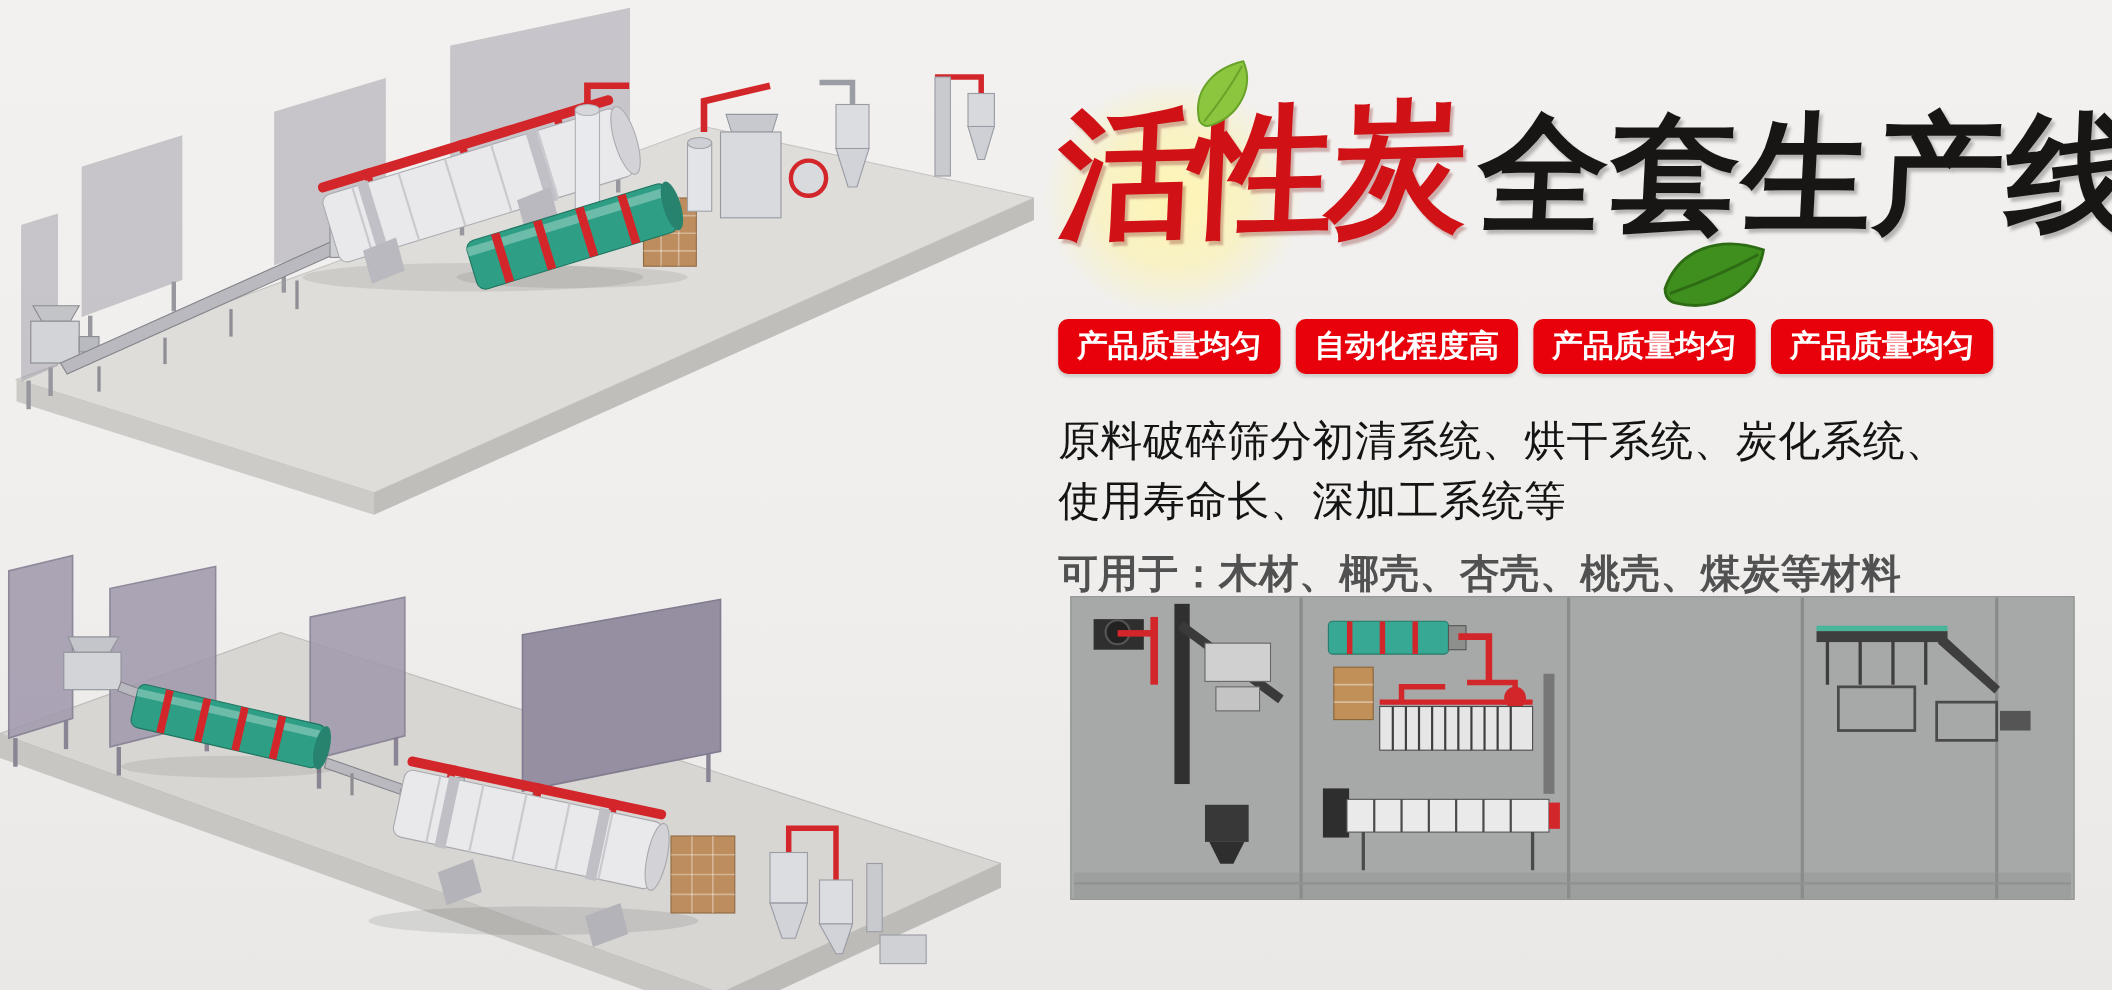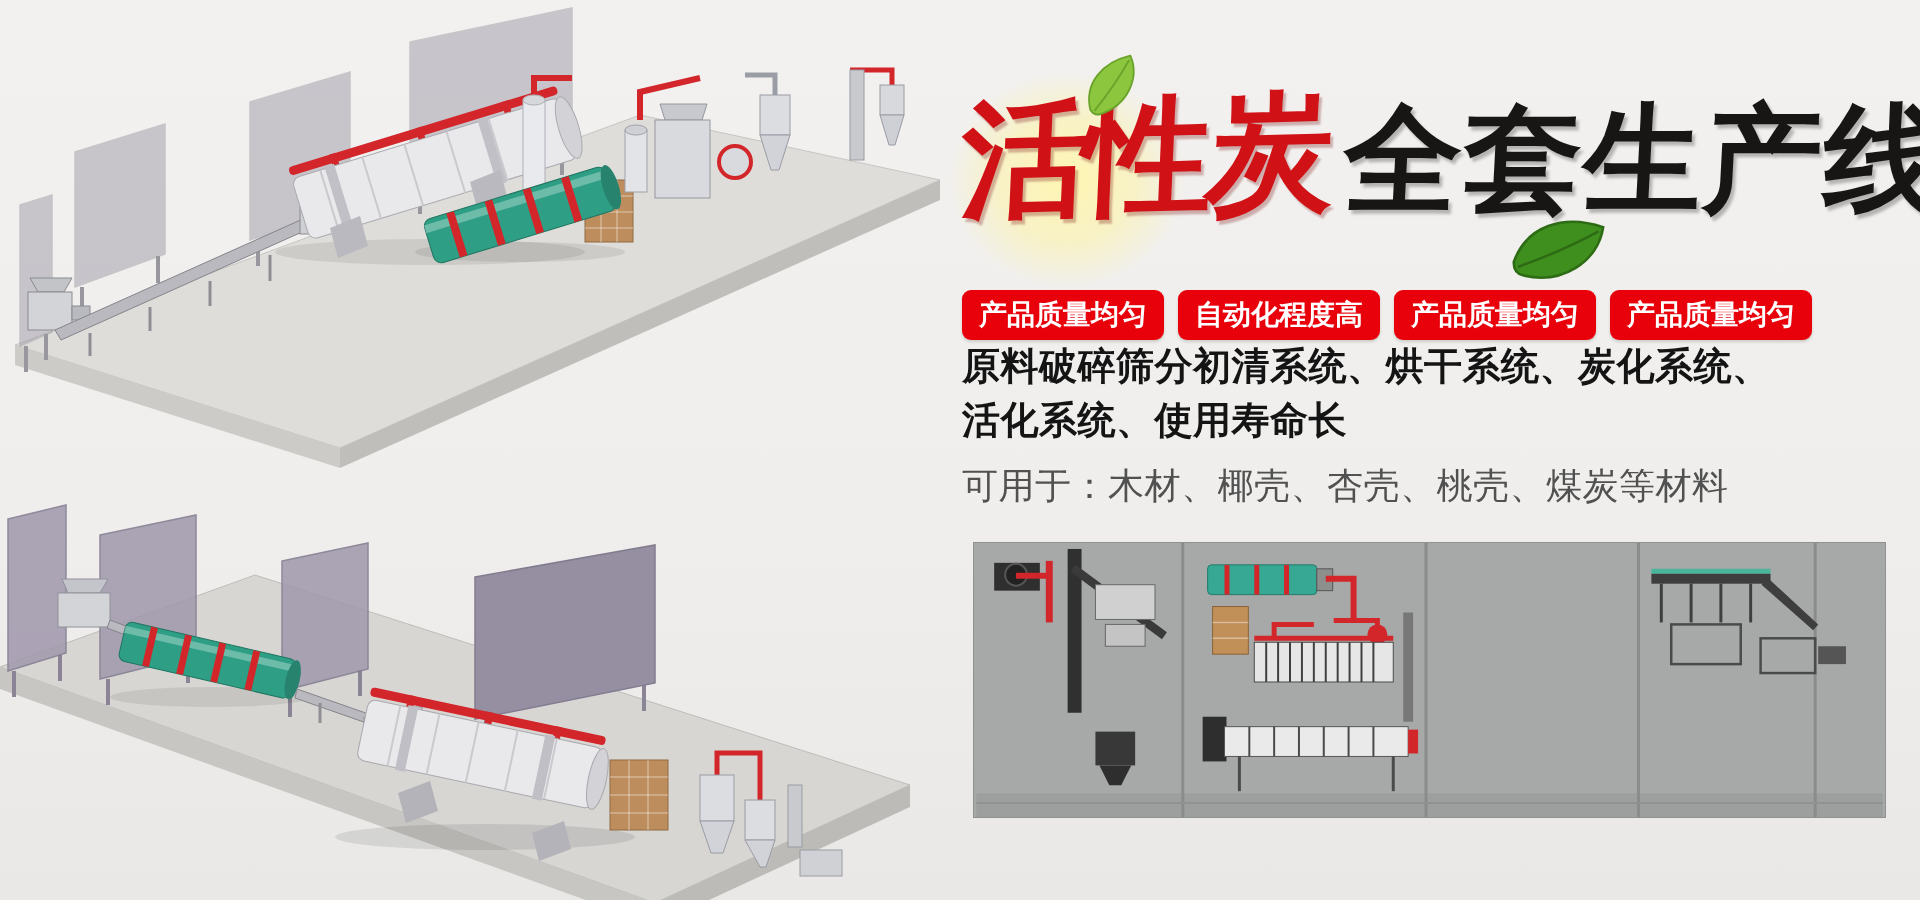--- a/index.html
+++ b/index.html
@@ -29,23 +29,23 @@
       transform:skewX(-3deg);text-shadow:3px 4px 3px rgba(0,0,0,.25);}
   .leaf{position:absolute;z-index:2;}
   .leaf-1{left:118px;top:-34px;width:64px;height:56px;transform:rotate(-18deg);}
   .leaf-2{left:548px;top:118px;width:96px;height:80px;transform:rotate(14deg);}
 
   .badges{display:flex;gap:14px;margin-top:26px;}
   .badge{background:var(--badge-red,#e8000b);color:#fff;font-size:28px;font-weight:700;
       line-height:1;padding:11px 17px;border-radius:9px;white-space:nowrap;
       box-shadow:0 2px 3px rgba(0,0,0,.15);}
 
-  .desc{font-size:38px;font-weight:700;color:var(--desc-text,#141414);
+  .desc{margin-top:36px;font-size:38px;font-weight:400;color:var(--desc-text,#141414);
       line-height:1.42;letter-spacing:.5px;}
-  .materials{margin-top:14px;font-size:36px;font-weight:400;color:var(--materials-text,#515151);
+  .materials{margin-top:14px;font-size:36px;font-weight:700;color:var(--materials-text,#515151);
       letter-spacing:.5px;}
 
   
   .inset{position:absolute;left:973px;top:542px;width:913px;height:276px;
       border:1px solid #8f928f;background:var(--inset-bg,#a6a9a7);box-sizing:border-box;}
   .inset svg{width:100%;height:100%;}
 </style>
 </head>
 <body>
 
@@ -249,21 +249,21 @@
 
     <div class="badges">
       <div class="badge">产品质量均匀</div>
       <div class="badge">自动化程度高</div>
       <div class="badge">产品质量均匀</div>
       <div class="badge">产品质量均匀</div>
     </div>
 
     <div class="desc">
       <div>原料破碎筛分初清系统、烘干系统、炭化系统、</div>
-      <div>活化系统、使用寿命长</div>
+      <div>使用寿命长、深加工系统等</div>
     </div>
 
     <div class="materials">可用于：木材、椰壳、杏壳、桃壳、煤炭等材料</div>
   </div>
 
   <div class="inset">
     <svg viewBox="0 0 913 276">
       <rect x="0" y="0" width="913" height="276" fill="var(--inset-bg,#a6a9a7)"></rect>
       <rect x="0" y="252" width="913" height="24" fill="rgba(0,0,0,0.06)"></rect>
 

